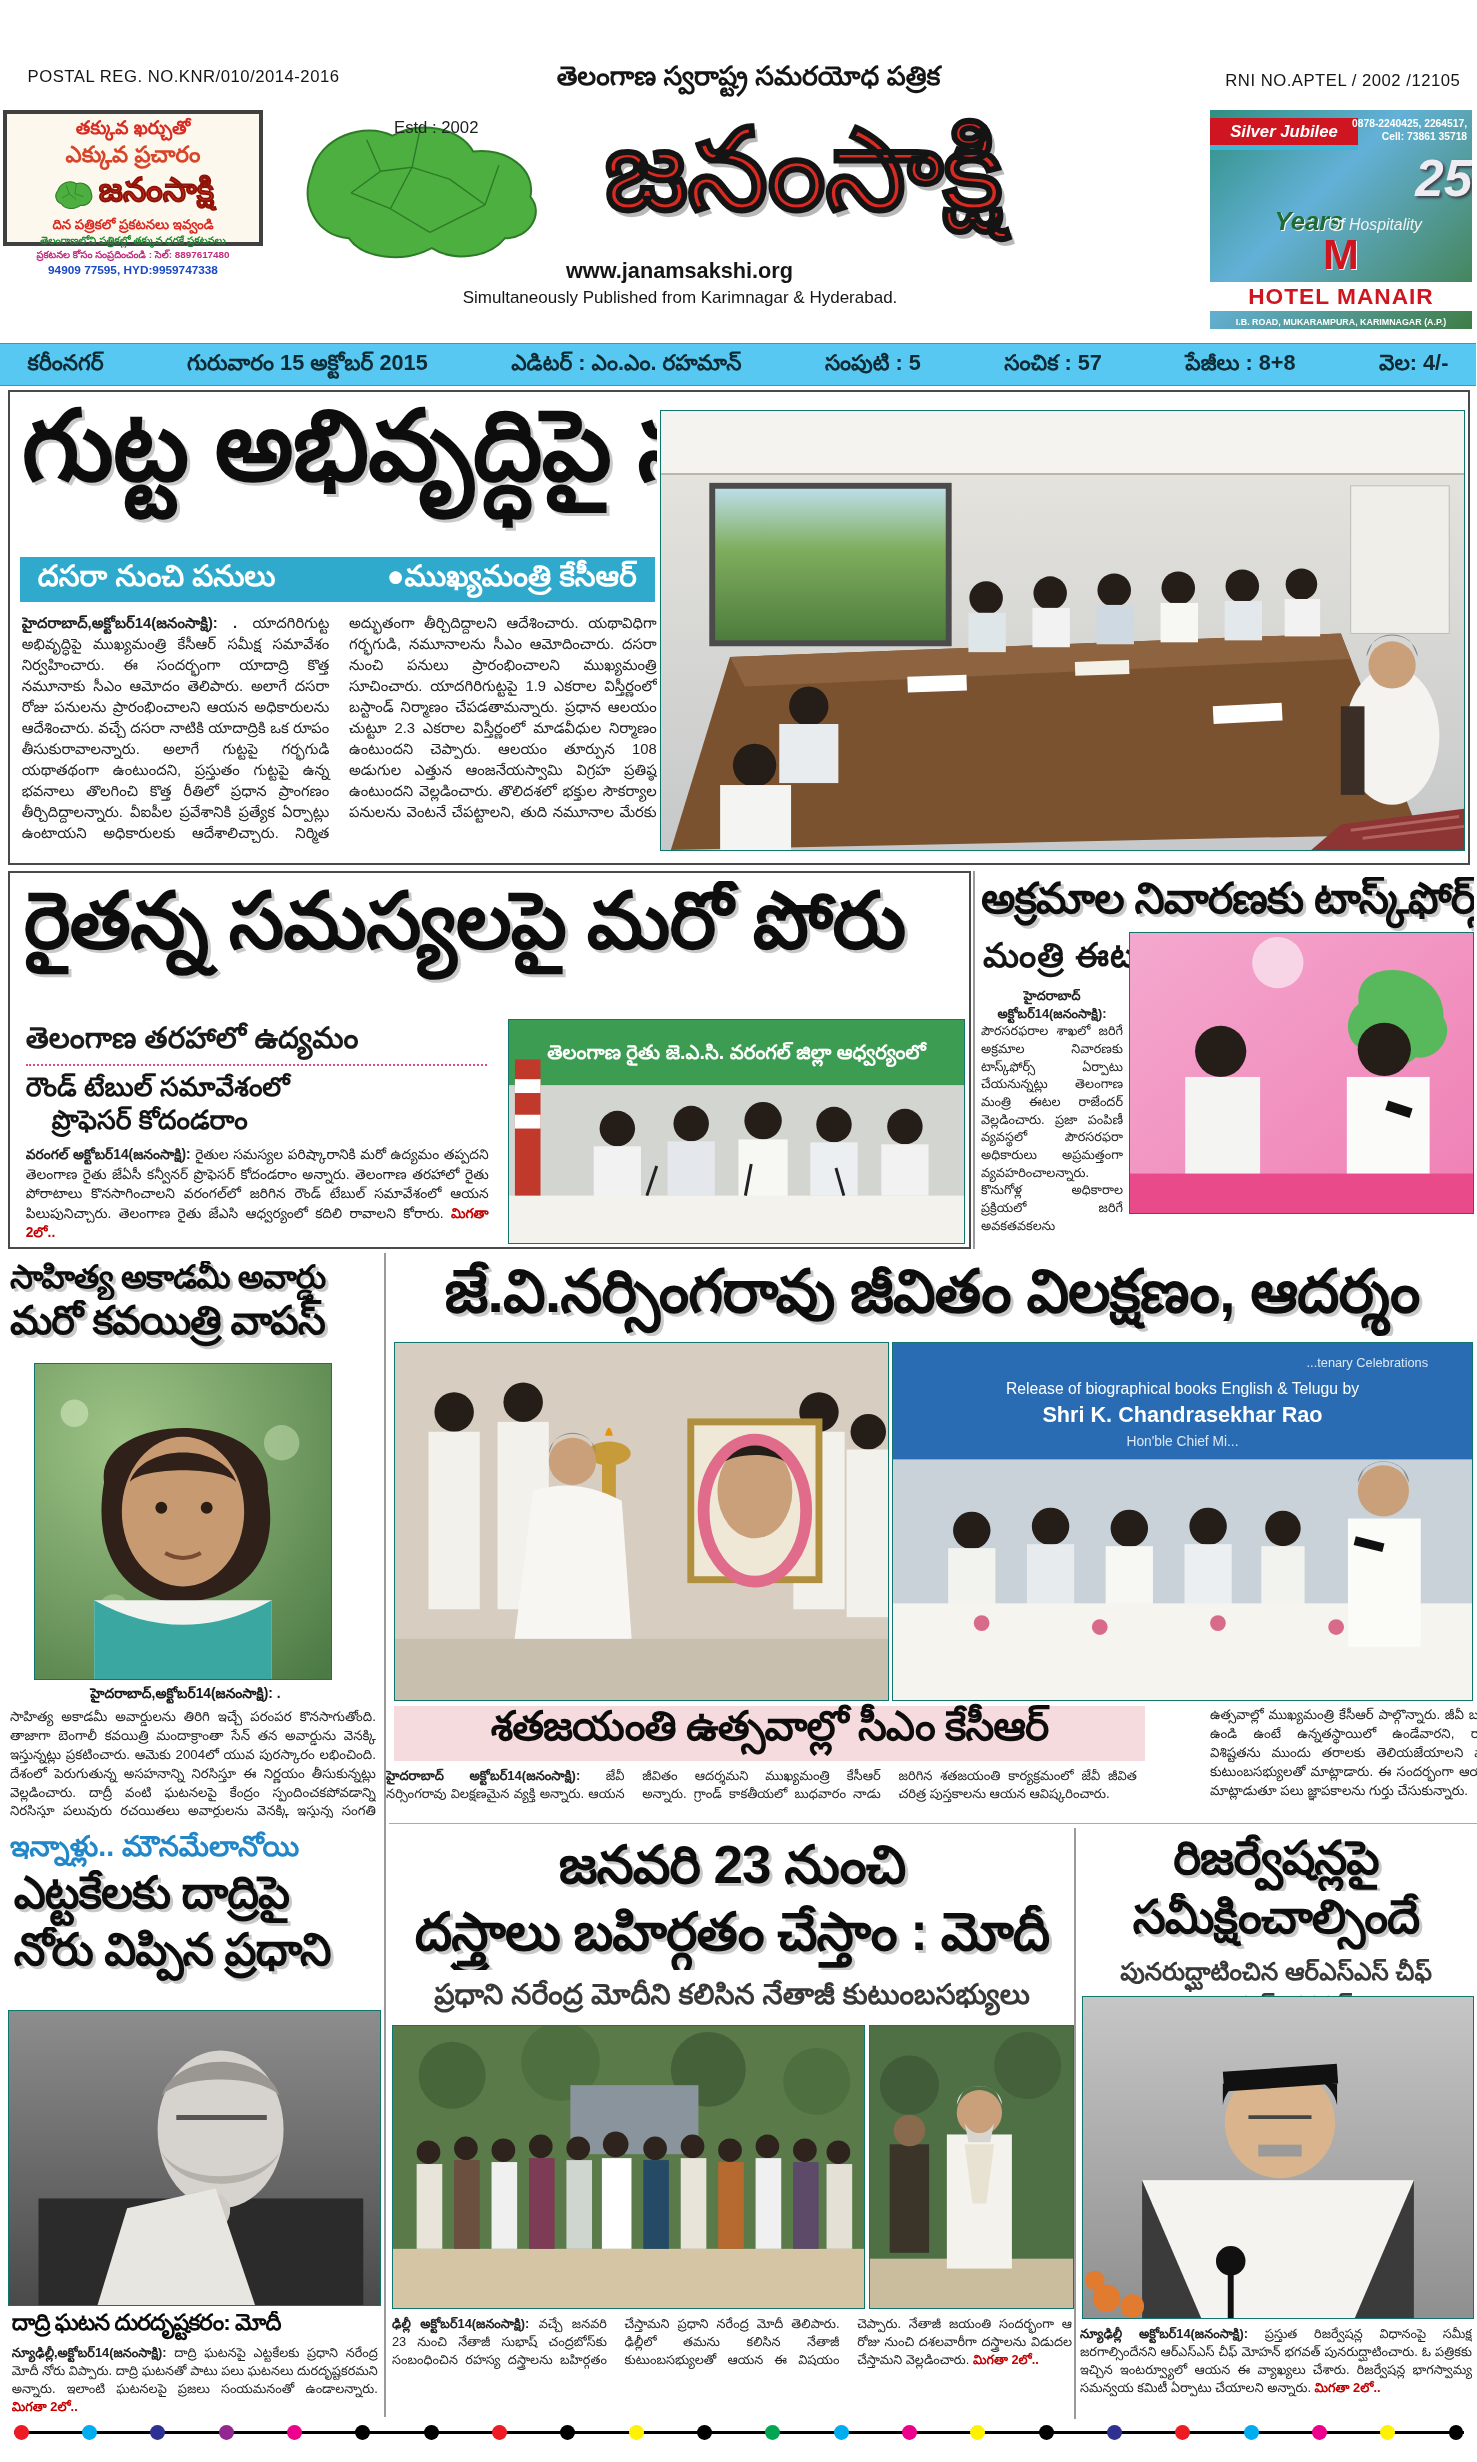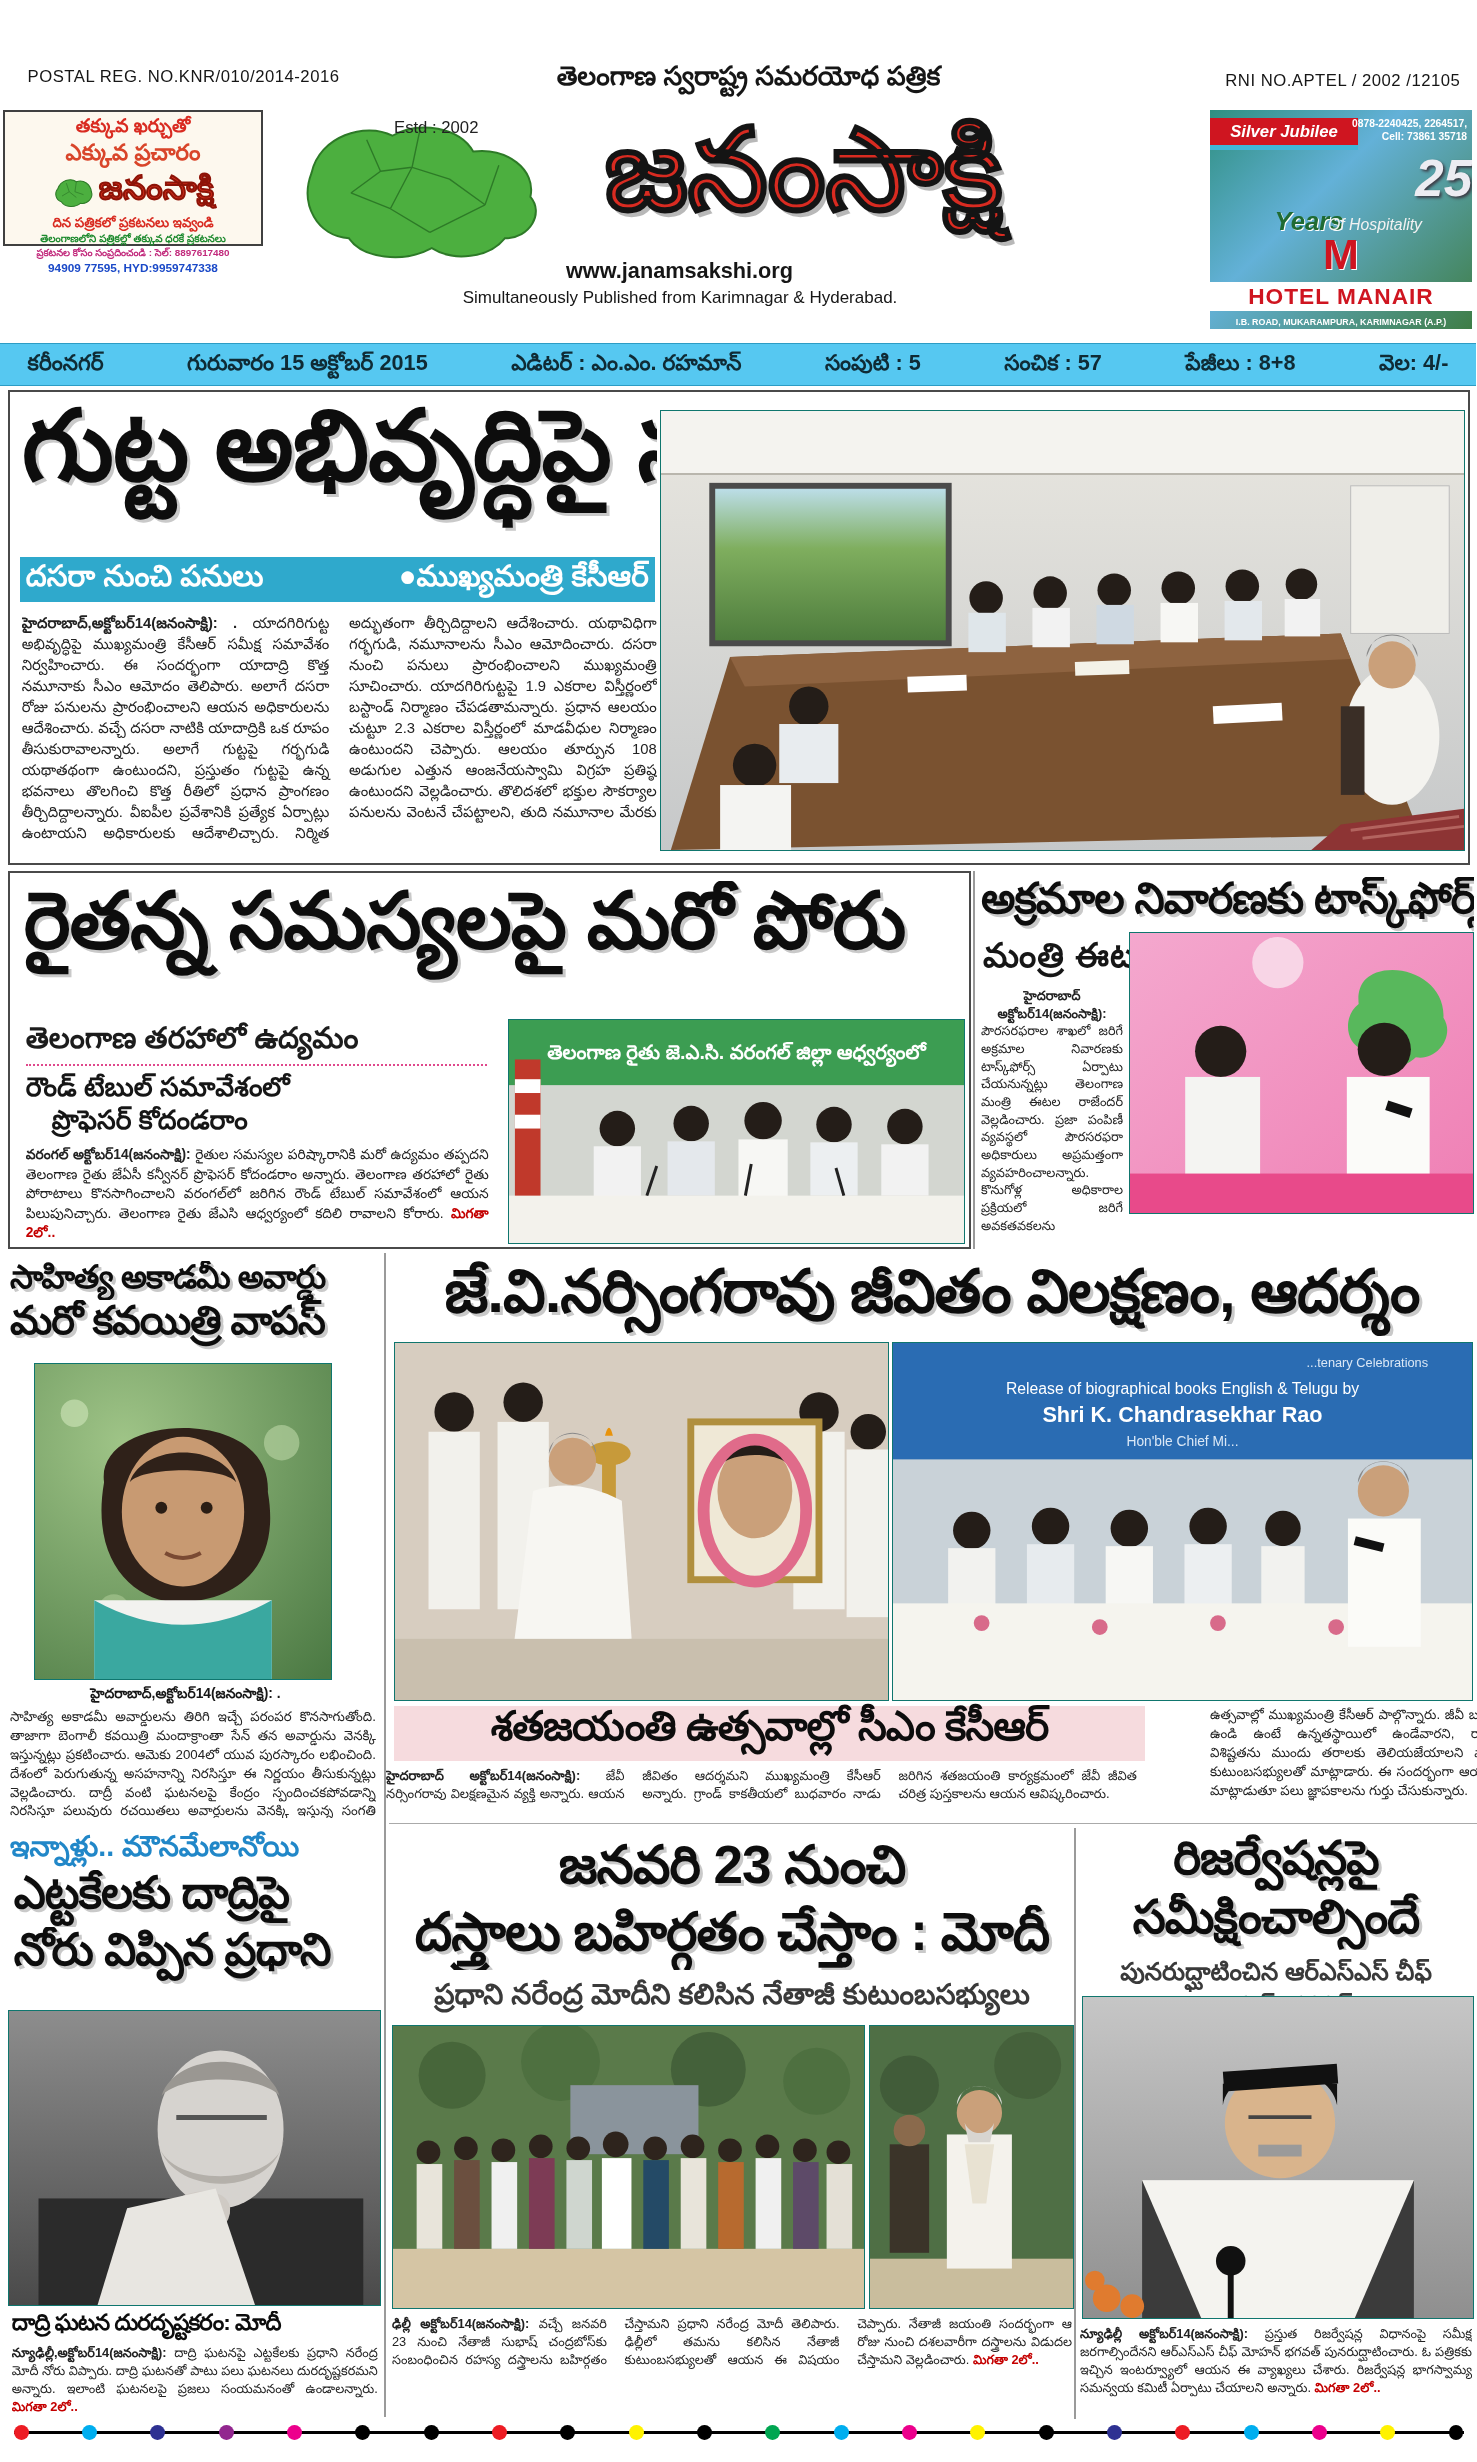--- a/index.html
+++ b/index.html
@@ -9,26 +9,26 @@
   .tel-head{font-weight:bold;color:#0d0d0d;letter-spacing:-1px;text-shadow:3px 3px 0 #c9c9c9;line-height:1.02;white-space:nowrap;}
   .body-txt{font-size:14.8px;line-height:1.42;text-align:justify;color:#222;}
   .dateline{font-weight:bold;}
   .cont{color:#c40000;font-weight:bold;}
   .rule-v{background:#9a9a9a;width:2px;}
   .rule-h{background:#9a9a9a;height:2px;}
   .photo{border:1px solid #0f766e;background:#d8d8d8;}
   .photo svg{display:block;width:100%;height:100%;}
   .masthead-title{font-weight:bold;color:#d92b21;-webkit-text-stroke:2.5px #141414;text-shadow:3.9px 4.9px 0 rgba(0,0,0,.28);white-space:nowrap;}
   .infobar{background:#56c8f1;border-top:1px solid #2d9cc4;border-bottom:1px solid #2d9cc4;display:flex;align-items:center;justify-content:space-between;padding:0 27.6px;box-sizing:border-box;font-weight:bold;font-size:21.7px;color:#0f2b35;}
-  .subbar{background:#2fa9cc;color:#ffffff;display:flex;align-items:center;justify-content:space-between;padding:0 6px;box-sizing:border-box;font-weight:bold;font-size:29.6px;white-space:nowrap;}
+  .subbar{background:#2fa9cc;color:#ffffff;display:flex;align-items:center;justify-content:space-between;padding:0 18px;box-sizing:border-box;font-weight:bold;font-size:29.6px;white-space:nowrap;}
   .box{border:2px solid #4a4a4a;background:#fff;box-sizing:border-box;}
   .dot{width:14.8px;height:14.8px;border-radius:50%;display:inline-block;flex:0 0 auto;}
   .dotsrow{display:flex;justify-content:space-between;align-items:center;}
   .pinkband{background:#f6dbde;display:flex;justify-content:center;}
-  .leftad{background:#fdf8ee;border:2px solid #404040;box-sizing:border-box;text-align:center;}
+  .leftad{background:#fdf8ee;border:4px solid #404040;box-sizing:border-box;text-align:center;}
   .hotel{background:linear-gradient(135deg,#2f8f80 0%,#63b1d8 40%,#3f7d46 100%);box-sizing:border-box;overflow:hidden;}
 </style>
 </head>
 <body>
 
 <div class="abs" style="left:27.6px;top:67px;font-size:16.7px;letter-spacing:0.5px;">POSTAL REG. NO.KNR/010/2014-2016</div>
 <div class="abs" style="right:17.7px;top:71px;font-size:16.7px;letter-spacing:0.5px;">RNI NO.APTEL / 2002 /12105</div>
 <div class="abs" style="left:374px;top:61px;width:749px;text-align:center;font-size:26.6px;font-weight:bold;">తెలంగాణ స్వరాష్ట్ర సమరయోధ పత్రిక</div>
 
 <div class="abs leftad" style="left:3px;top:110px;width:260px;height:136px;">

